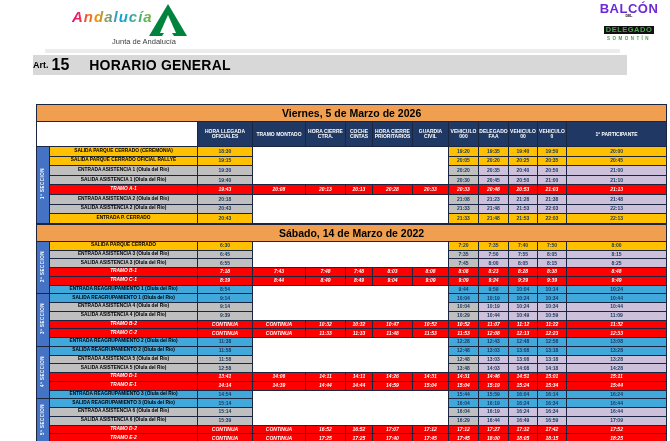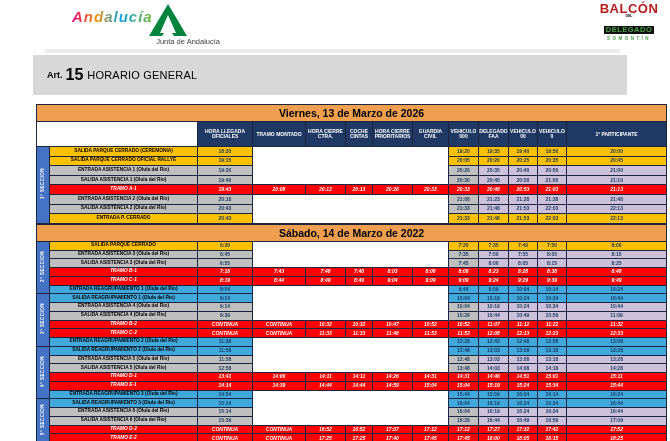--- a/index.html
+++ b/index.html
@@ -4,35 +4,35 @@
 <style>
   html,body{margin:0;padding:0;background:#fff;}
   .page{position:relative;width:670px;height:441px;background:#fff;overflow:hidden;
         font-family:"Liberation Sans",sans-serif;}
 
   
   .and-script{position:absolute;left:72px;top:8px;font-size:15px;font-weight:bold;font-style:italic;
     background:linear-gradient(90deg,#e5007e 0%,#f39200 30%,#0aa0e0 60%,#76b82a 100%);
     -webkit-background-clip:text;background-clip:text;color:transparent;letter-spacing:1px;}
   .junta-mark{position:absolute;left:148px;top:3px;width:40px;height:34px;}
-  .junta-caption{position:absolute;left:100px;top:37px;width:120px;font-size:7.5px;color:#3c3c3c;text-align:right;}
+  .junta-caption{position:absolute;left:84px;top:37px;width:120px;font-size:7.5px;color:#3c3c3c;text-align:center;}
   .club{position:absolute;left:592px;top:-3px;width:74px;text-align:center;line-height:1.05;}
   .club .mc{font-size:4.5px;font-weight:bold;letter-spacing:1px;color:#111;}
-  .club .n1{font-size:13px;font-weight:900;color:#b91c1c;letter-spacing:0.5px;}
+  .club .n1{font-size:13px;font-weight:900;color:#6d28d9;letter-spacing:0.5px;}
   .club .n2{font-size:3.5px;font-weight:bold;color:#0d0d0d;}
   .club .n3{font-size:7.5px;font-weight:900;color:#4aa44a;background:#101010;padding:0 2px;display:inline-block;letter-spacing:0.5px;}
   .club .n4{font-size:4.5px;font-weight:bold;color:#4aa44a;letter-spacing:2.5px;margin-top:1px;}
 
   
   .pre-rule{position:absolute;left:45px;top:49px;width:575px;height:4px;background:#ececec;}
-  .art-bar{position:absolute;left:33px;top:55px;width:594px;height:40px;background:#d8d8d8;
-           display:flex;align-items:center;padding-left:14px;box-sizing:border-box;color:#000;}
+  .art-bar{position:absolute;left:33px;top:55px;width:594px;height:20px;background:#d8d8d8;
+           display:flex;align-items:center;box-sizing:border-box;color:#000;}
   .art-bar .a1{font-size:9px;font-weight:bold;}
-  .art-bar .a2{font-size:16px;font-weight:800;margin:0 4px 0 3px;}
-  .art-bar .a3{font-size:11px;font-weight:400;letter-spacing:0.2px;}
+  .art-bar .a2{font-size:16px;font-weight:800;margin:0 20px 0 3px;}
+  .art-bar .a3{font-size:14px;font-weight:700;letter-spacing:0.2px;}
 
   
   #tables{position:absolute;left:36px;top:104px;width:630px;}
   table.sched{border-collapse:collapse;table-layout:fixed;width:630px;}
   table.sched td{border:1px solid #1b2540;padding:0;overflow:hidden;white-space:nowrap;
                  text-align:center;vertical-align:middle;line-height:1;}
   tr.titlerow{height:17px;}
   .daytitle{background:#ef9f4f;font-size:10.5px;font-weight:800;color:#000;}
   tr.headrow{height:25px;}
   .corner{background:#fff;}
@@ -94,21 +94,21 @@
           <col style="width: 40px;">
           <col style="width: 36px;">
           <col style="width: 30px;">
           <col style="width: 30px;">
           <col style="width: 29px;">
           <col style="width: 29px;">
           <col style="width: 100px;">
         </colgroup>
         <tbody>
           <tr class="titlerow">
-            <td colspan="13" class="daytitle">Viernes, 13 de Marzo de 2026</td>
+            <td colspan="13" class="daytitle">Viernes, 5 de Marzo de 2026</td>
           </tr>
           <tr class="headrow">
             <td colspan="2" class="corner"></td>
             <td class="colhead">HORA LLEGADA OFICIALES</td>
             <td class="colhead">TRAMO MONTADO</td>
             <td class="colhead">HORA CIERRE CTRA.</td>
             <td class="colhead">COCHE CINTAS</td>
             <td class="colhead">HORA CIERRE PRIORITARIOS</td>
             <td class="colhead">GUARDIA CIVIL</td>
             <td class="colhead">VEHICULO 000</td>

